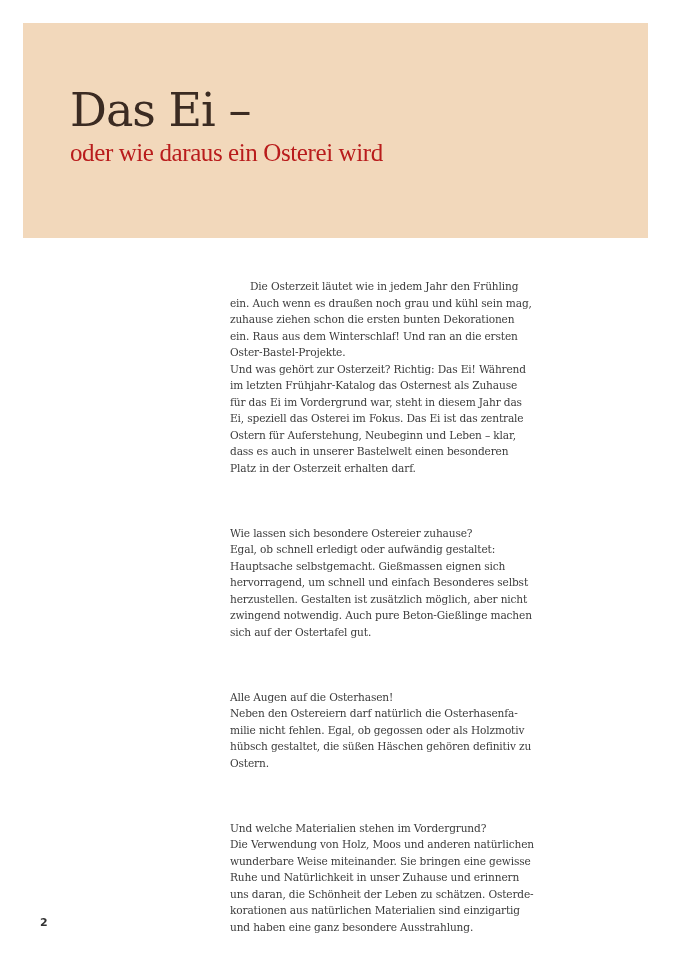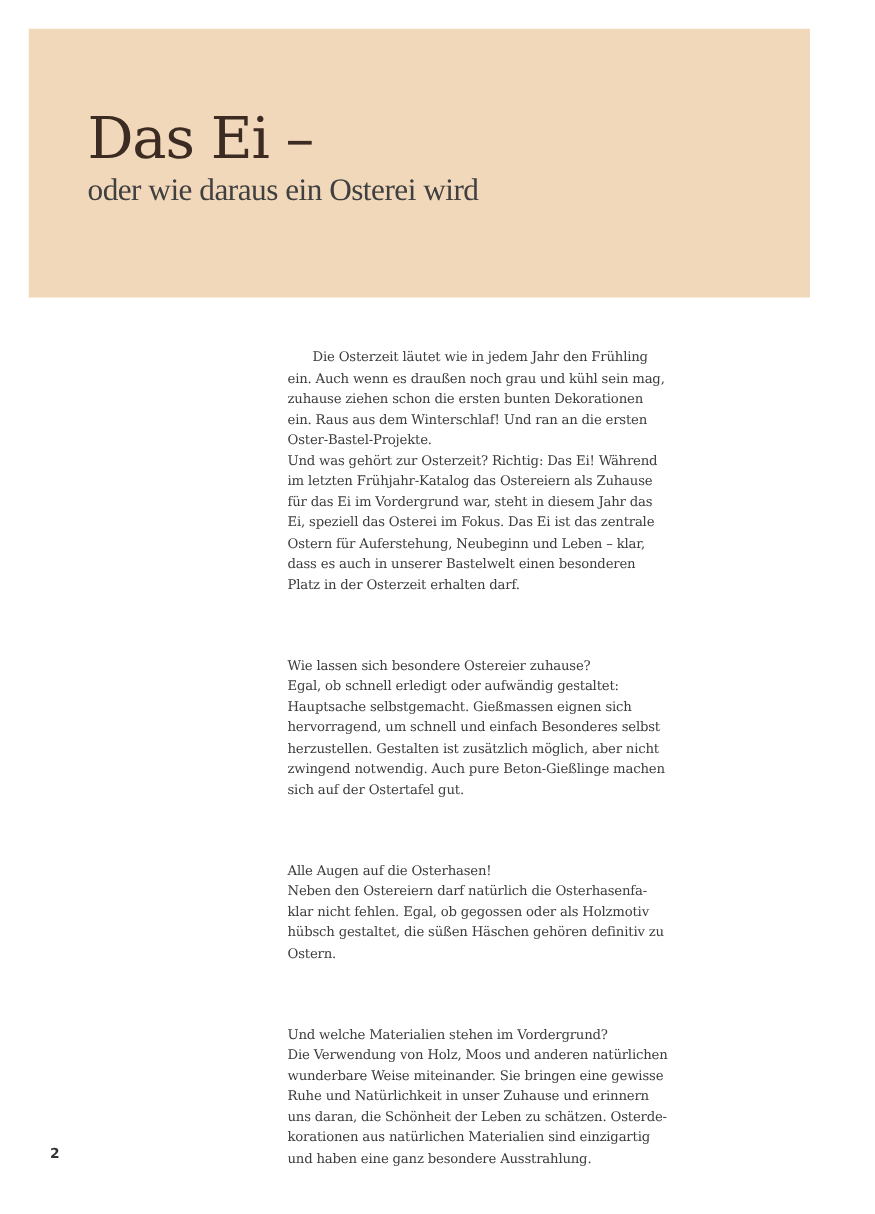--- a/index.html
+++ b/index.html
@@ -10,21 +10,21 @@
   }
   .title {
     position: absolute; left: 70px; top: 70px; margin: 0;
     font-family: "DejaVu Serif", serif; font-weight: 200;
     font-size: 46px; line-height: 80px; color: #3b2b22; letter-spacing: -1px;
     -webkit-text-stroke: 0;
   }
   .subtitle {
     position: absolute; left: 70px; top: 138px; margin: 0;
     font-family: "Liberation Serif", serif; font-weight: normal;
-    font-size: 25px; line-height: 30px; color: #404040; letter-spacing: -0.4px;
+    font-size: 25px; line-height: 30px; color: #b91c1c; letter-spacing: -0.4px;
   }
   .body {
     position: absolute; left: 214px; top: 262px; width: 282px;
     font-family: "DejaVu Serif", serif; font-size: 10.6px; line-height: 16.5px;
     color: #3c3c3c; letter-spacing: -0.15px;
   }
   .body p { margin: 16px; }
   .body .gap { height: 16.5px; }
   .line { display: block; white-space: nowrap; }
   .page-number {
@@ -41,42 +41,42 @@
 <h2 class="subtitle">oder wie daraus ein Osterei wird</h2>
 
 <div class="body">
   <p>
     <span class="line" style="text-indent:20px">Die Osterzeit läutet wie in jedem Jahr den Frühling</span>
     <span class="line">ein. Auch wenn es draußen noch grau und kühl sein mag,</span>
     <span class="line">zuhause ziehen schon die ersten bunten Dekorationen</span>
     <span class="line">ein. Raus aus dem Winterschlaf! Und ran an die ersten</span>
     <span class="line">Oster-Bastel-Projekte.</span>
     <span class="line">Und was gehört zur Osterzeit? Richtig: Das Ei! Während</span>
-    <span class="line">im letzten Frühjahr-Katalog das Ostereiern als Zuhause</span>
+    <span class="line">im letzten Frühjahr-Katalog das Osternest als Zuhause</span>
     <span class="line">für das Ei im Vordergrund war, steht in diesem Jahr das</span>
     <span class="line">Ei, speziell das Osterei im Fokus. Das Ei ist das zentrale</span>
     <span class="line">Ostern für Auferstehung, Neubeginn und Leben – klar,</span>
     <span class="line">dass es auch in unserer Bastelwelt einen besonderen</span>
     <span class="line">Platz in der Osterzeit erhalten darf.</span>
   </p>
   <div class="gap"></div>
   <p>
     <span class="line">Wie lassen sich besondere Ostereier zuhause?</span>
     <span class="line">Egal, ob schnell erledigt oder aufwändig gestaltet:</span>
     <span class="line">Hauptsache selbstgemacht. Gießmassen eignen sich</span>
     <span class="line">hervorragend, um schnell und einfach Besonderes selbst</span>
     <span class="line">herzustellen. Gestalten ist zusätzlich möglich, aber nicht</span>
     <span class="line">zwingend notwendig. Auch pure Beton-Gießlinge machen</span>
     <span class="line">sich auf der Ostertafel gut.</span>
   </p>
   <div class="gap"></div>
   <p>
     <span class="line">Alle Augen auf die Osterhasen!</span>
     <span class="line">Neben den Ostereiern darf natürlich die Osterhasenfa-</span>
-    <span class="line">klar nicht fehlen. Egal, ob gegossen oder als Holzmotiv</span>
+    <span class="line">milie nicht fehlen. Egal, ob gegossen oder als Holzmotiv</span>
     <span class="line">hübsch gestaltet, die süßen Häschen gehören definitiv zu</span>
     <span class="line">Ostern.</span>
   </p>
   <div class="gap"></div>
   <p>
     <span class="line">Und welche Materialien stehen im Vordergrund?</span>
     <span class="line">Die Verwendung von Holz, Moos und anderen natürlichen</span>
     <span class="line">wunderbare Weise miteinander. Sie bringen eine gewisse</span>
     <span class="line">Ruhe und Natürlichkeit in unser Zuhause und erinnern</span>
     <span class="line">uns daran, die Schönheit der Leben zu schätzen. Osterde-</span>

